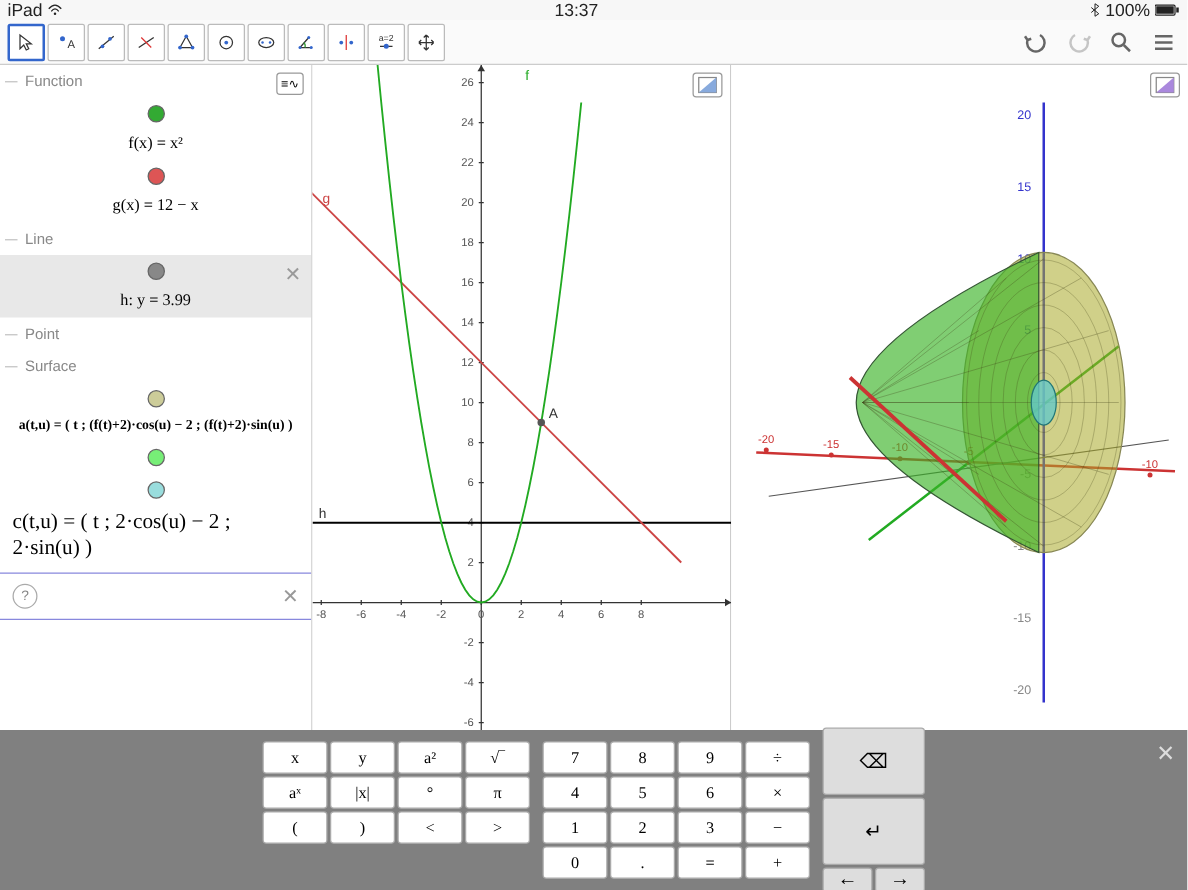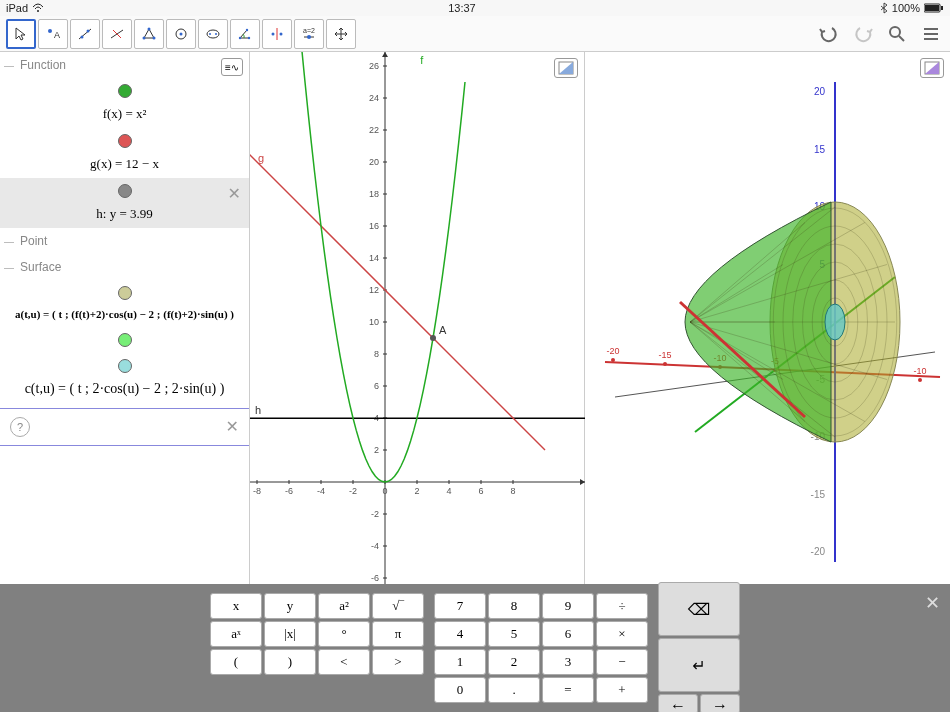--- a/index.html
+++ b/index.html
@@ -1,17 +1,17 @@
 <!DOCTYPE html>
 <html><head>
 <meta charset="utf-8">
 <style>
 * { box-sizing: border-box; margin: 0; padding: 0; }
 body { font-family: -apple-system, Helvetica, Arial, sans-serif; font-size: 13px; background: #fff; width: 950px; height: 712px; overflow: hidden; position: relative; }
-.status-bar { height: 16px; background: #f7f7f7; display: flex; align-items: center; justify-content: space-between; padding: 0 6px; font-size: 11px; color: #222; }
+.status-bar { height: 16px; background: #f7f7f7; display: flex; align-items: center; justify-content: space-between; padding: 0 6px; font-size: 14px; color: #222; }
 .status-left, .status-right { display: flex; align-items: center; gap: 4px; }
 .toolbar { height: 36px; background: #fafafa; border-bottom: 1px solid #ccc; display: flex; align-items: center; padding: 2px 6px; gap: 2px; }
 .tool-btn { width: 30px; height: 30px; border: 1px solid #bbb; background: #fff; display: flex; align-items: center; justify-content: center; border-radius: 2px; cursor: pointer; }
 .tool-btn.selected { border: 2px solid #36c; }
 .right-tools { margin-left: auto; display: flex; gap: 8px; }
 .right-tools .icon-btn { width: 26px; height: 26px; display: flex; align-items: center; justify-content: center; cursor: pointer; color: #666; }
 .main { display: flex; height: 532px; }
 .algebra { width: 250px; border-right: 1px solid #ccc; overflow-y: auto; font-size: 12px; position: relative; }
 .section-header { padding: 6px 4px; color: #888; display: flex; align-items: center; gap: 6px; background: #fff; }
 .section-header::before { content: '—'; color: #aaa; font-size: 10px; }
@@ -176,37 +176,38 @@
     <div id="algebra-content">
         <div class="section-header">Function</div>
         <div class="item">
           <div class="color-dot" style="background: rgb(51, 170, 51);"></div>
           <div class="label">f(x) = x²</div>
         </div>
         <div class="item">
           <div class="color-dot" style="background: rgb(221, 85, 85);"></div>
           <div class="label">g(x) = 12 − x</div>
         </div>
+        <div class="section-header">Line</div>
         <div class="item highlighted">
           <div class="color-dot" style="background: rgb(136, 136, 136);"></div>
           <div class="label">h: y = 3.99</div>
           <span class="close-x">✕</span>
         </div>
         <div class="section-header">Point</div>
         <div class="section-header">Surface</div>
         <div class="item">
           <div class="color-dot" style="background: rgb(204, 204, 153);"></div>
           <div class="label multiline" style="font-size: 11px; font-weight: bold;">a(t,u) = ( t ; (f(t)+2)·cos(u) − 2 ; (f(t)+2)·sin(u) )</div>
         </div>
         <div class="item">
           <div class="color-dot" style="background: rgb(119, 238, 119);"></div>
         </div>
         <div class="item">
           <div class="color-dot" style="background: rgb(153, 221, 221);"></div>
-          <div class="label multiline" style="font-size: 14px;">c(t,u) = ( t ; 2·cos(u) − 2 ; 2·sin(u) )</div>
+          <div class="label multiline" style="font-size: 17px;">c(t,u) = ( t ; 2·cos(u) − 2 ; 2·sin(u) )</div>
         </div>
       </div>
     <div class="input-row">
       <div class="help-btn">?</div>
       <input style="">
       <span class="close-x" style="position:static">✕</span>
     </div>
   </div>
 
   <div class="graph2d">

